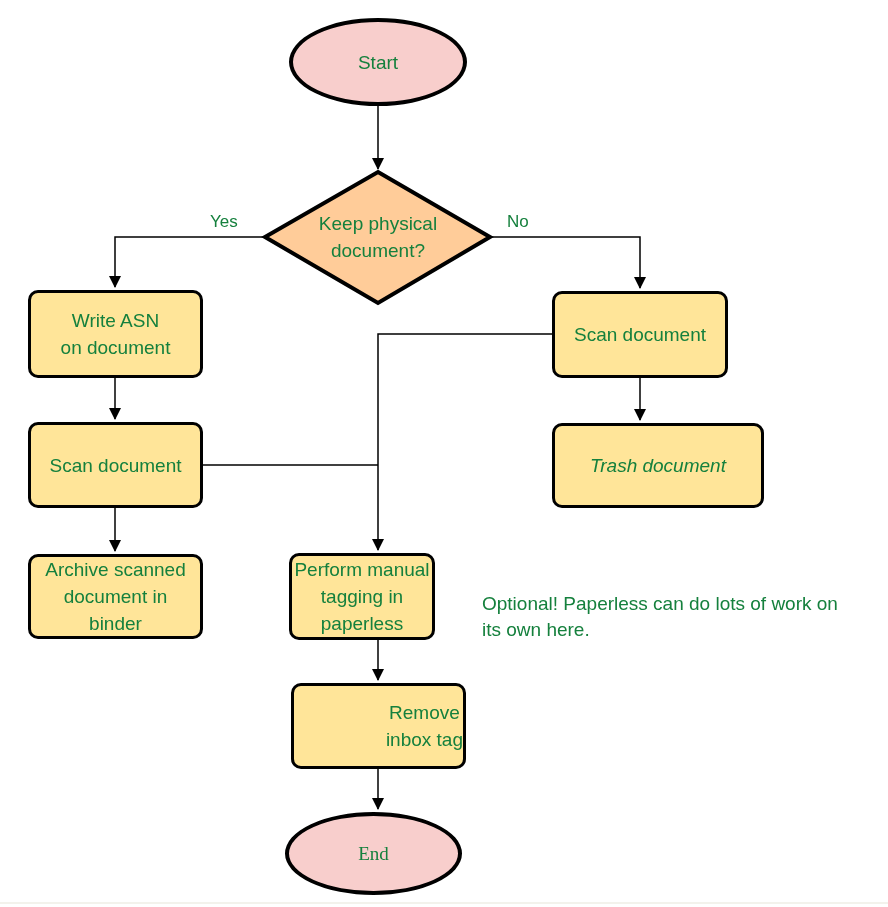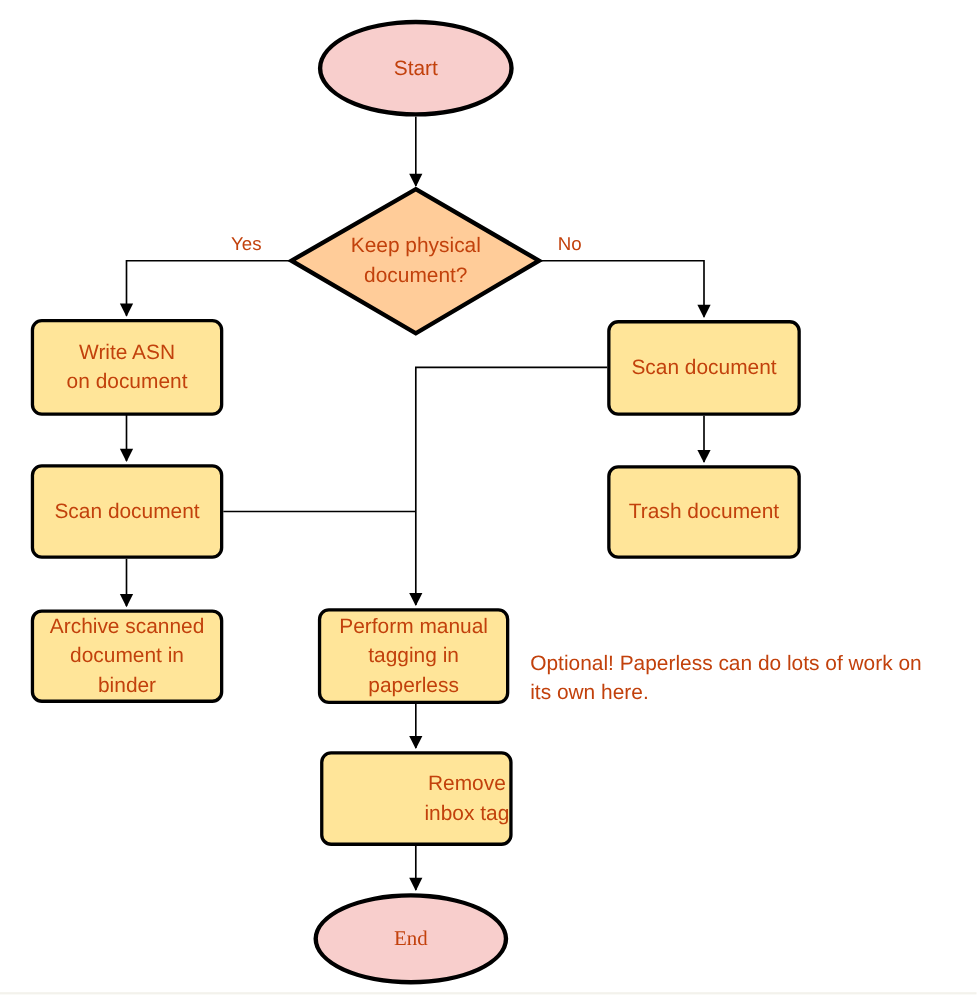--- a/index.html
+++ b/index.html
@@ -2,21 +2,21 @@
 <html><head>
 <meta charset="utf-8">
 <style>
   html, body { margin: 0; padding: 0; background: #ffffff; }
   .canvas {
     position: relative;
     width: 888px;
     height: 907px;
     background: #ffffff;
     font-family: "Liberation Sans", sans-serif;
-    color: #c2410c;
+    color: #15803d;
     overflow: hidden;
   }
   .edge-layer { position: absolute; left: 0; top: 0; width: 888px; height: 907px; }
   .node {
     position: absolute;
     box-sizing: border-box;
     display: flex;
     align-items: center;
     justify-content: center;
     text-align: center;
@@ -107,25 +107,25 @@
   <div class="node process" style="left:28px; top:554px; width:175px; height:85px;">
     <span>Archive scanned
 document in
 binder</span>
   </div>
 
   <div class="node process" style="left:552px; top:291px; width:176px; height:87px;">
     <span>Scan document</span>
   </div>
 
-  <div class="node process" style="left:552px; top:423px; width:176px; height:85px;">
+  <div class="node process" style="left:552px; top:423px; width:212px; height:85px;font-style:italic;">
     <span>Trash document</span>
   </div>
 
-  <div class="node process" style="left:289px; top:553px; width:174px; height:87px;">
+  <div class="node process" style="left:289px; top:553px; width:146px; height:87px;">
     <span>Perform manual
 tagging in
 paperless</span>
   </div>
 
   <div class="node process" style="left:291px; top:683px; width:175px; height:86px;justify-content:flex-end;">
     <span>Remove
 inbox tag</span>
   </div>
 

